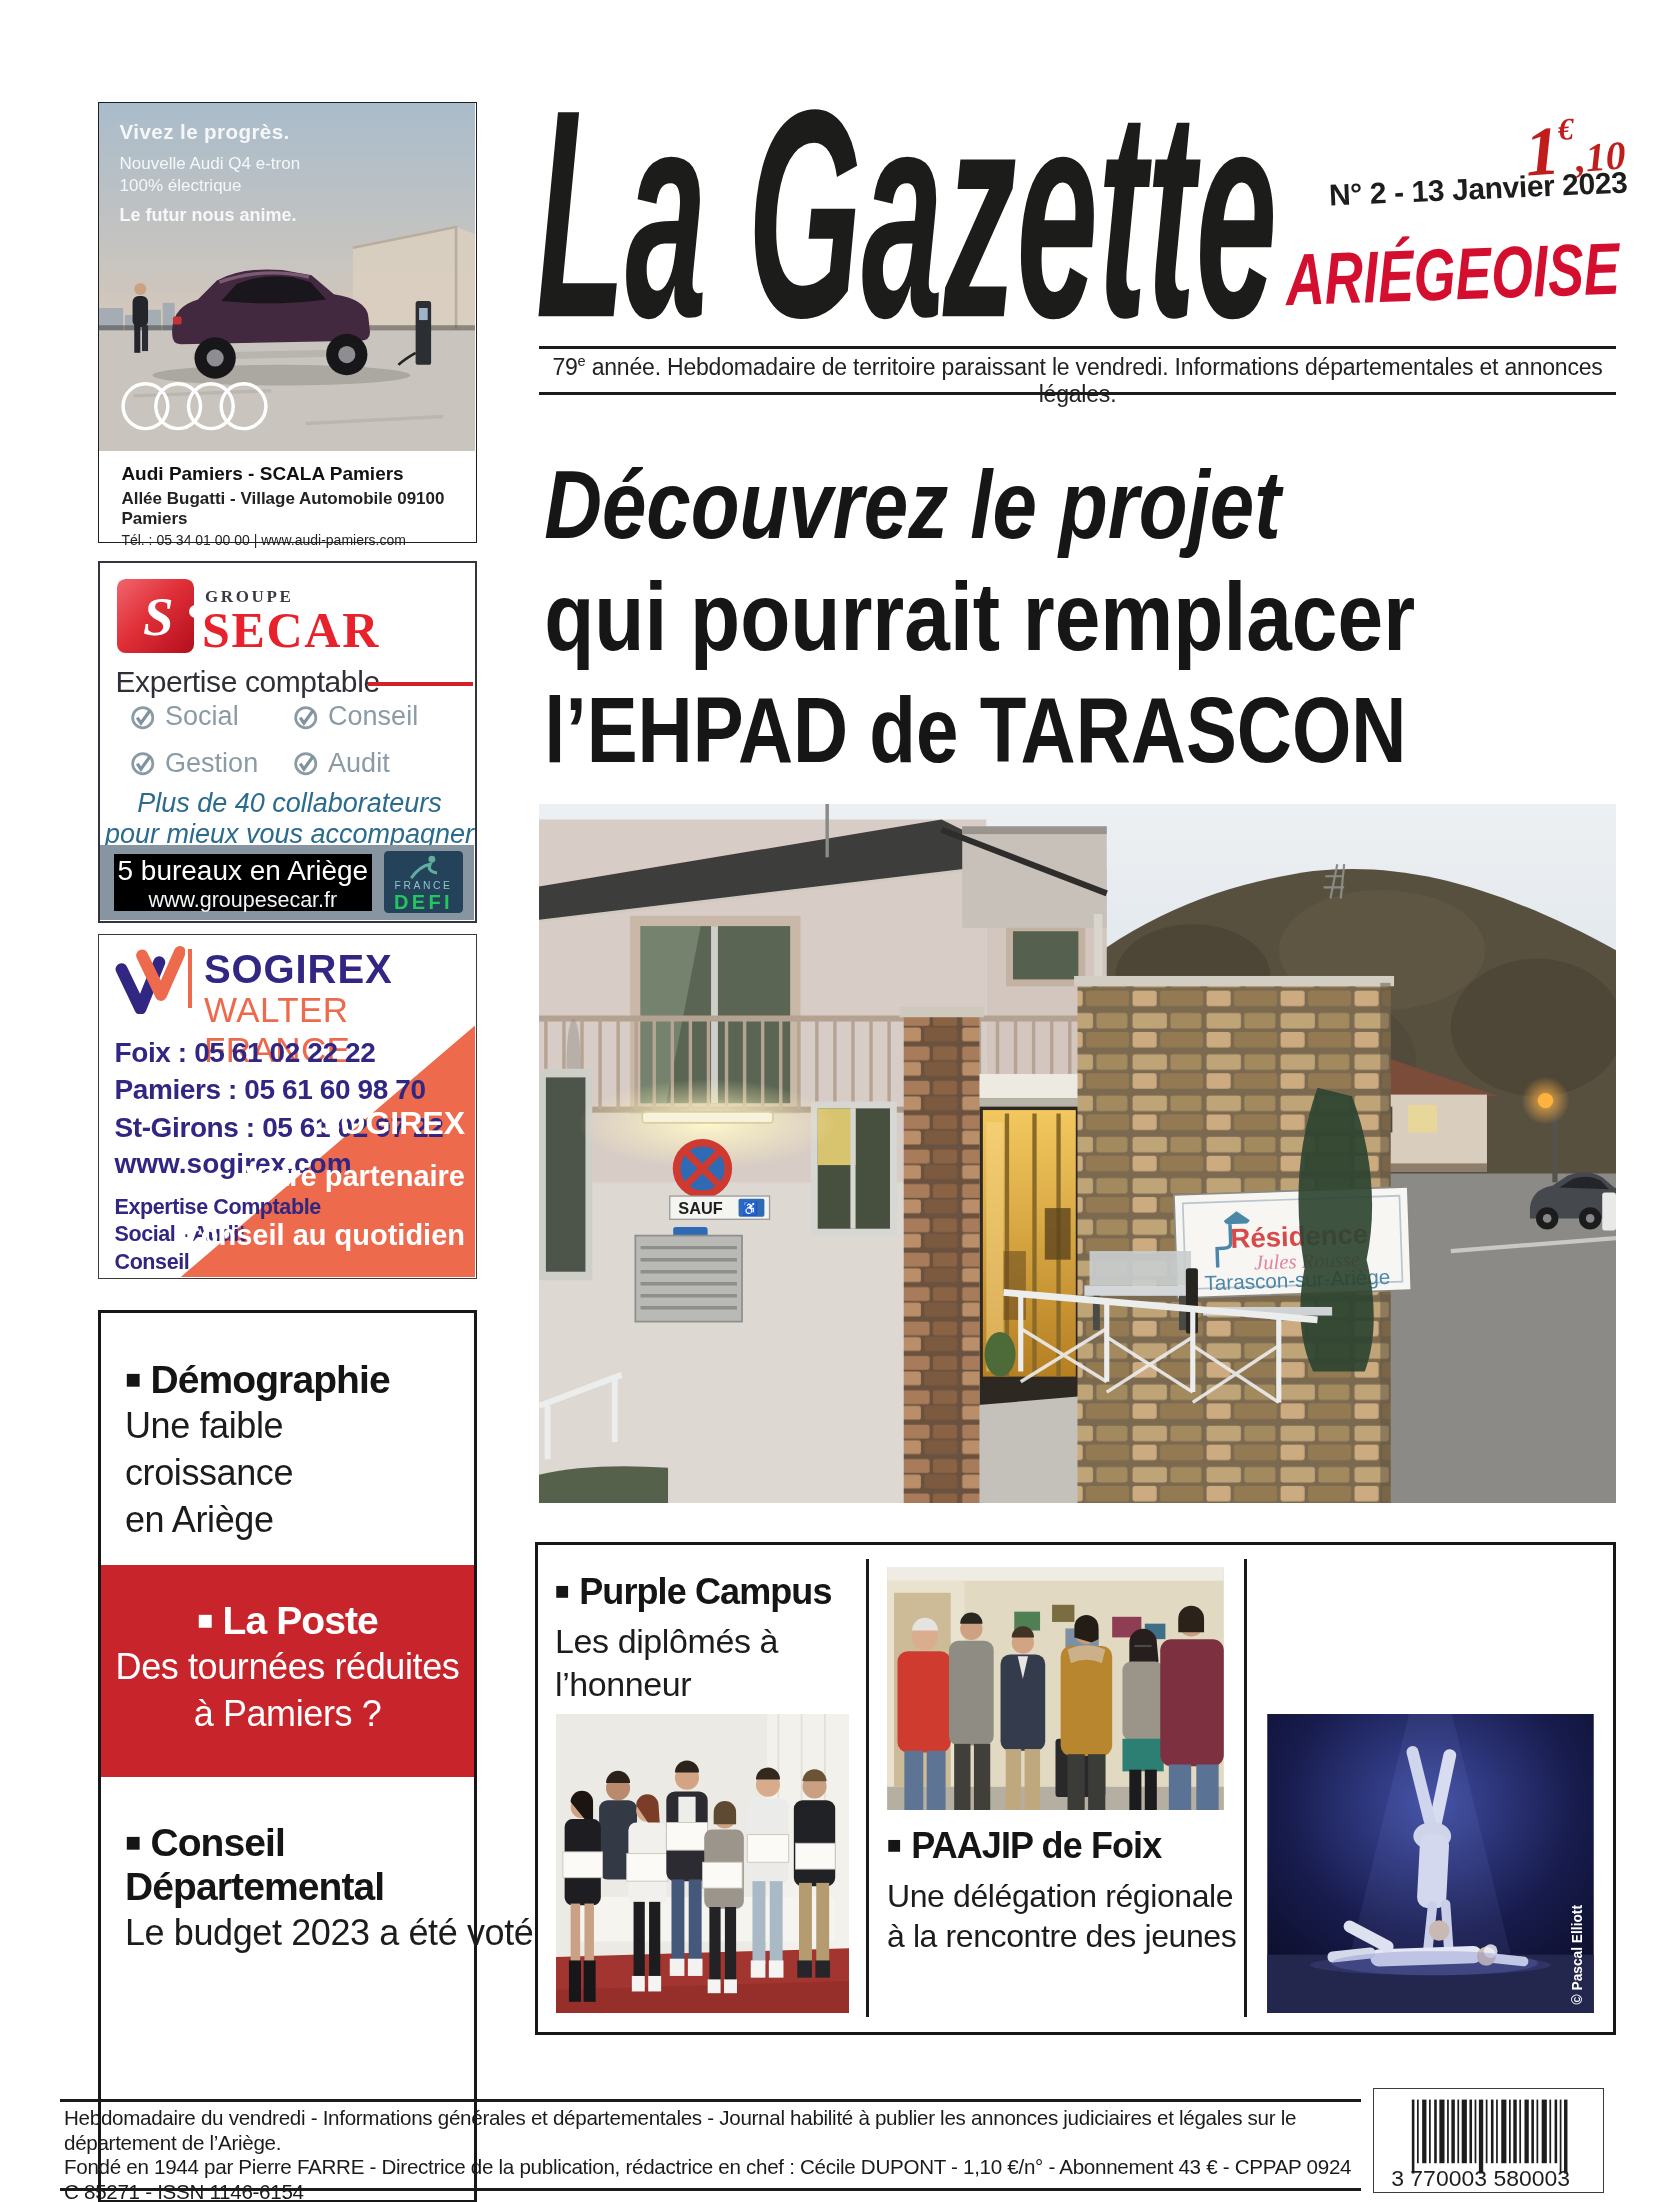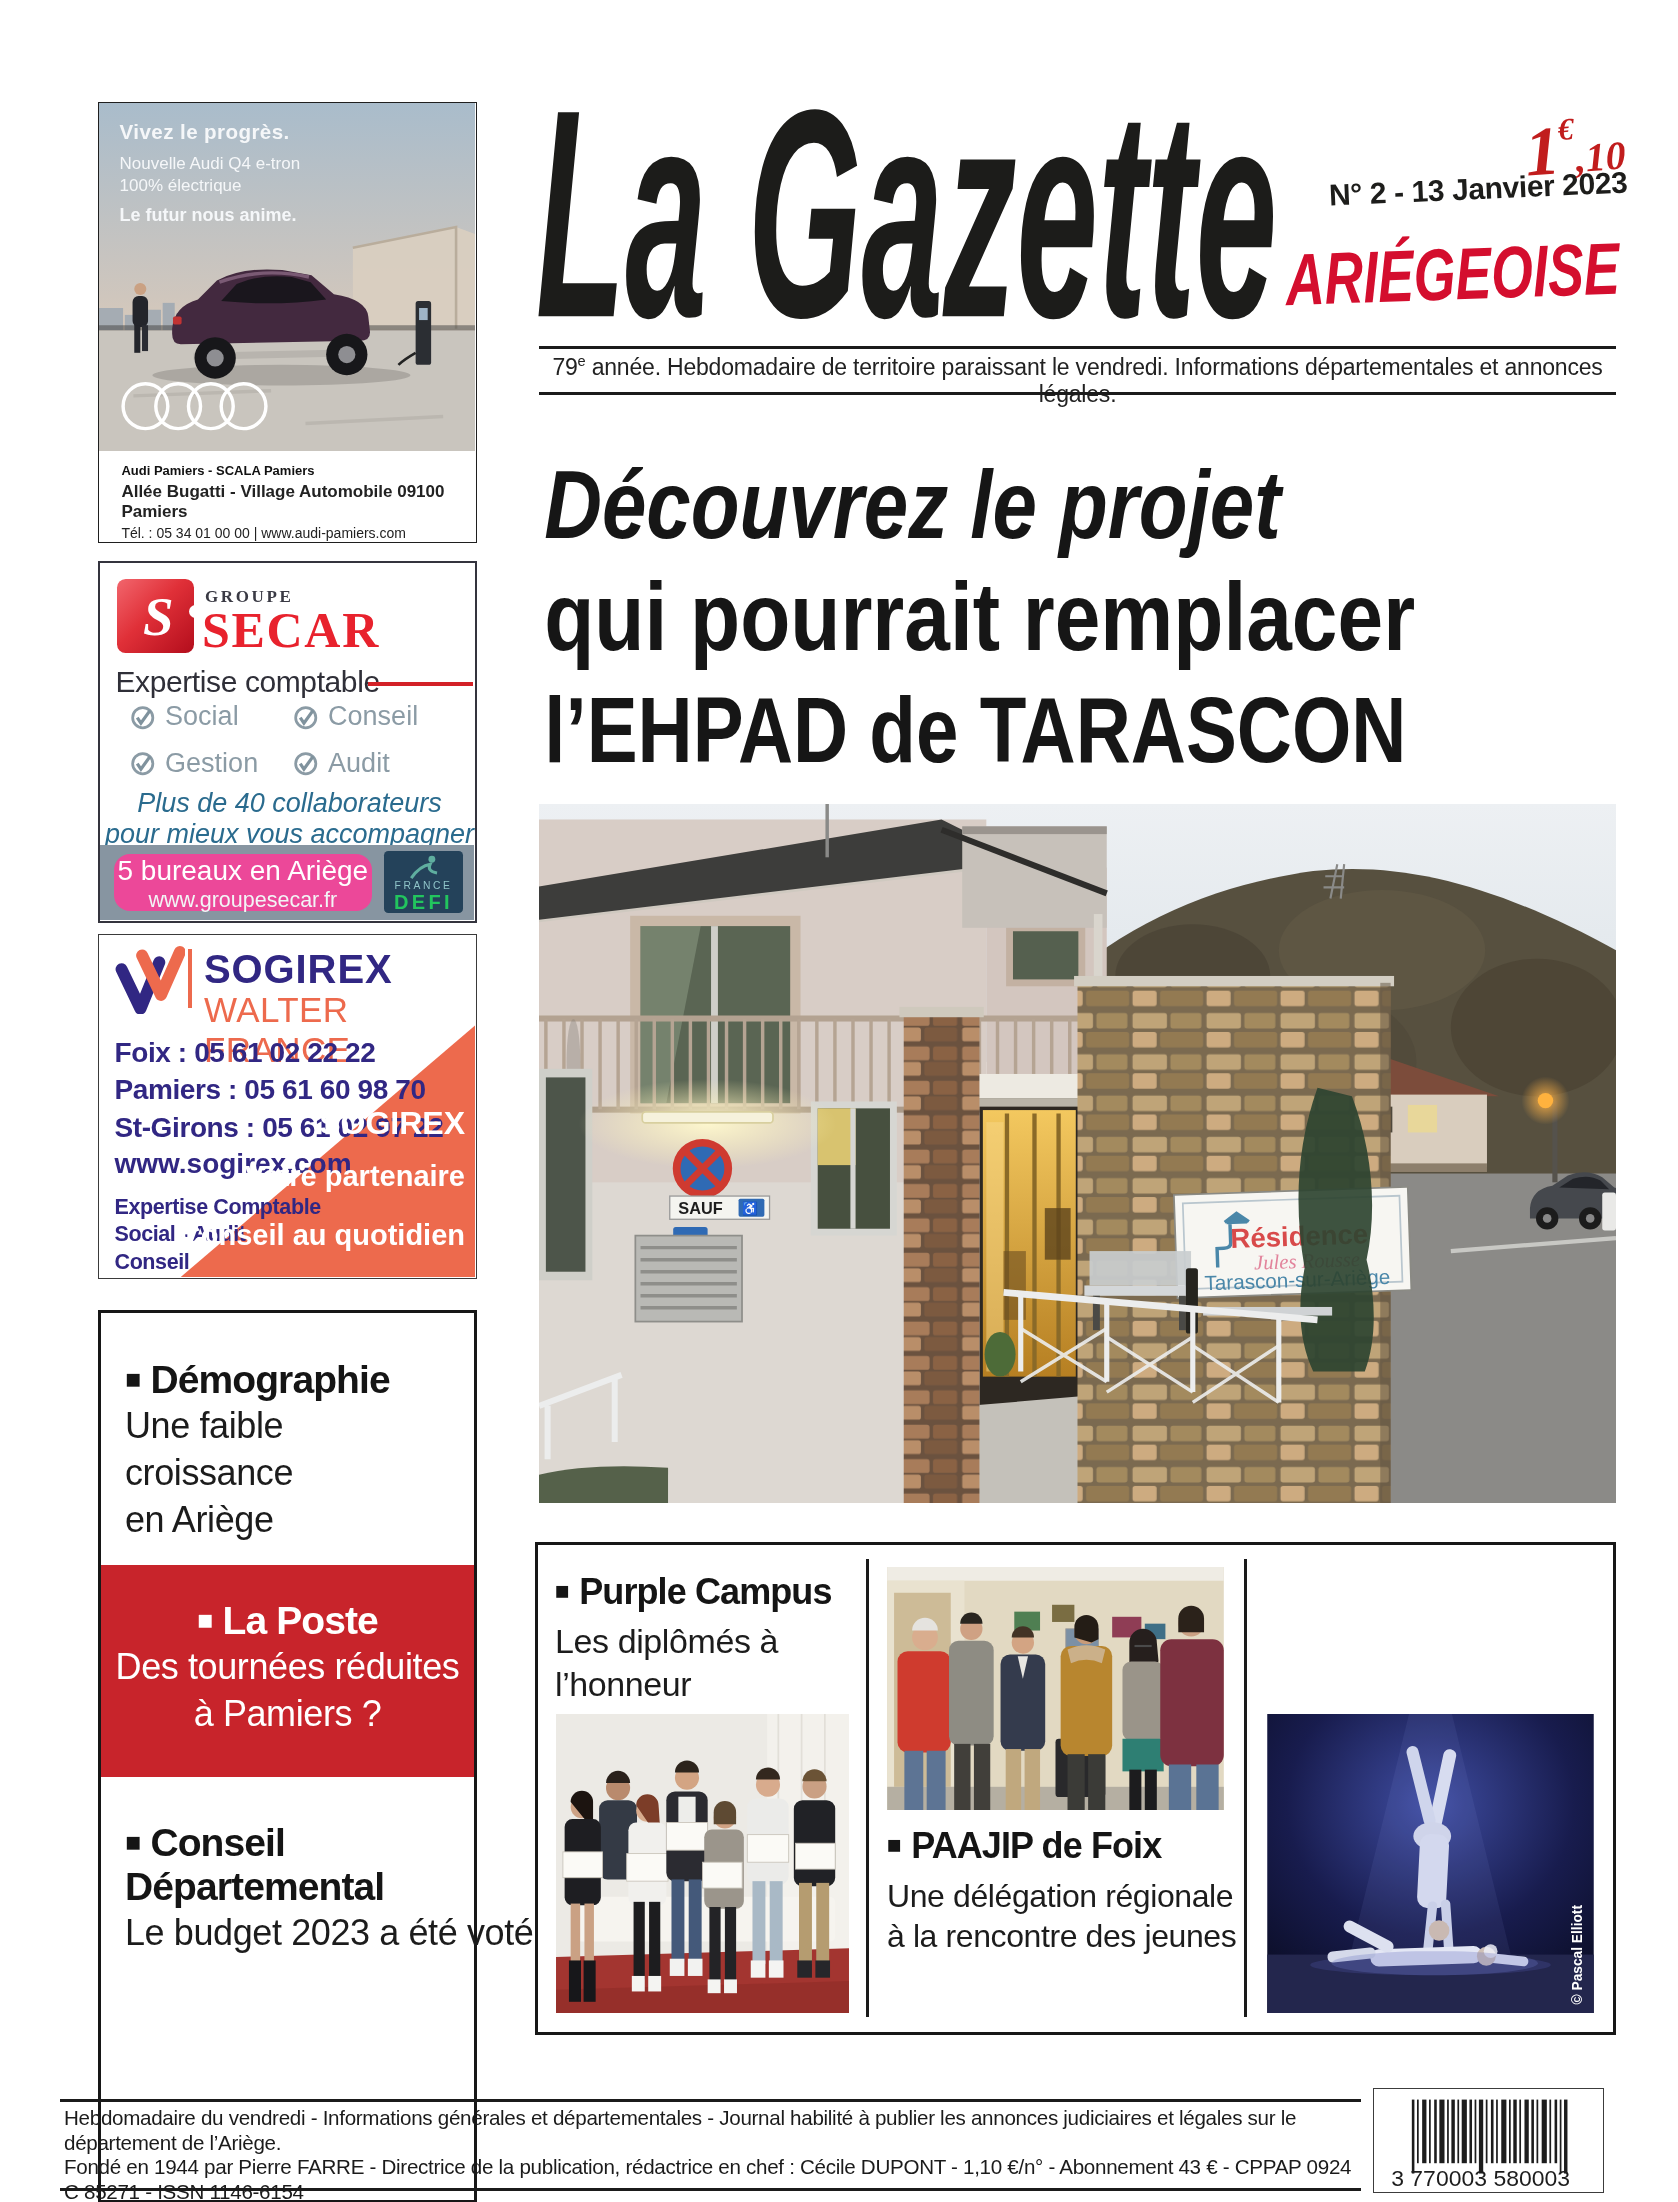--- a/index.html
+++ b/index.html
@@ -7,21 +7,21 @@
        font-family:"Liberation Sans", sans-serif;color:#1a1a1a;}
   .abs{position:absolute;}
   
   .ad-box{box-sizing:border-box;background:#fff;}
   .audi-ad{left:98px;top:102px;width:379px;height:441px;border:1.7px solid #1f1f1f;}
   .audi-overlay{left:20.6px;color:#f5f7f9;}
   .audi-slogan{top:17px;font-size:20.6px;font-weight:bold;letter-spacing:0.4px;text-align:right;}
   .audi-model{top:50px;font-size:17px;line-height:21.5px;}
   .audi-tagline{top:102px;font-size:18px;font-weight:bold;}
   .audi-caption{left:0;top:348px;width:100%;height:89px;background:#fff;box-sizing:border-box;padding:12px 8.6px 0 22.4px;}
-  .audi-dealer{font-size:13px;font-weight:bold;color:#111;}
+  .audi-dealer{font-size:19px;font-weight:bold;color:#111;}
   .audi-addr{font-size:17px;color:#222;margin-top:4.3px;font-weight:bold;}
   .audi-contact{font-size:14px;color:#222;margin-top:2.6px;}
   
   .issue-date{left:1329px;top:172px;font-size:30px;font-weight:bold;color:#1d1d1b;transform:rotate(-2.5deg);letter-spacing:-0.4px;}
   .price{left:1525px;top:110px;color:#c11d1d;font-style:italic;font-family:"Liberation Serif", serif;transform:rotate(-4deg);white-space:nowrap;}
   .price .p1{font-size:69px;font-weight:bold;}
   .price .pe{font-size:31px;vertical-align:33px;font-weight:bold;}
   .price .pc{font-size:40px;font-weight:bold;}
   .rule{background:#1b1b1b;}
   .subtitle{left:539px;top:353px;width:1077px;text-align:center;font-size:23px;color:#222;letter-spacing:-0.2px;}
@@ -33,21 +33,21 @@
   .secar-s{left:26px;top:6.9px;font-family:"Liberation Serif",serif;font-style:italic;font-size:55px;color:#fff;font-weight:bold;}
   .secar-dot{left:72px;top:26px;width:13.8px;height:13.8px;border-radius:50%;background:#fff;}
   .secar-group{left:105px;top:24px;font-family:"Liberation Serif",serif;font-size:17px;letter-spacing:2.6px;color:#3a3a44;font-weight:bold;}
   .secar-name{left:102px;top:38px;font-family:"Liberation Serif",serif;font-size:50px;color:#e8222d;font-weight:bold;letter-spacing:1.7px;}
   .secar-tagline{left:15.5px;top:102px;font-size:30px;color:#2f2f38;letter-spacing:-0.4px;}
   .secar-line{left:268px;top:119px;width:105px;height:4.3px;background:#d32127;}
   .secar-grid{left:29px;top:138px;width:327px;display:grid;grid-template-columns:163px 163px;row-gap:15.5px;}
   .secar-item{display:flex;align-items:center;gap:8.6px;color:#8b9ba5;font-size:27px;}
   .secar-pitch{left:0;width:379px;text-align:center;font-style:italic;color:#2a6b8e;font-size:27px;}
   .secar-band{left:0;top:282px;width:374px;height:75px;background:#8795a1;}
-  .secar-inner{left:13.8px;top:8.6px;width:258px;height:57px;background:#ec4899;text-align:center;color:#fff;border-radius:16px;}
+  .secar-inner{left:13.8px;top:8.6px;width:258px;height:57px;background:#000000;text-align:center;color:#fff;}
   .secar-offices{font-size:28px;margin-top:1.7px;}
   .secar-site{font-size:21.5px;margin-top:0.9px;color:#f2f5f6;}
   .fd-box{left:284px;top:6px;width:79px;height:62px;background:#24425a;border-radius:4.3px;text-align:center;}
   .fd-top{font-size:10.3px;letter-spacing:2.6px;color:#8fc4c8;margin-top:29px;}
   .fd-bottom{font-size:20px;letter-spacing:3.4px;color:#22c55e;font-weight:bold;}
   
   .sogirex-ad{left:98px;top:934px;width:379px;height:345px;border:1.7px solid #3a3a3a;overflow:hidden;}
   .sx-name{left:105px;top:12px;font-size:40px;font-weight:bold;color:#312783;letter-spacing:0.9px;}
   .sx-network{left:105px;top:55px;font-size:35px;color:#ed6a4d;letter-spacing:0.4px;}
   .sx-bar{left:89px;top:13.8px;width:4.3px;height:59px;background:#ed6a4d;}

